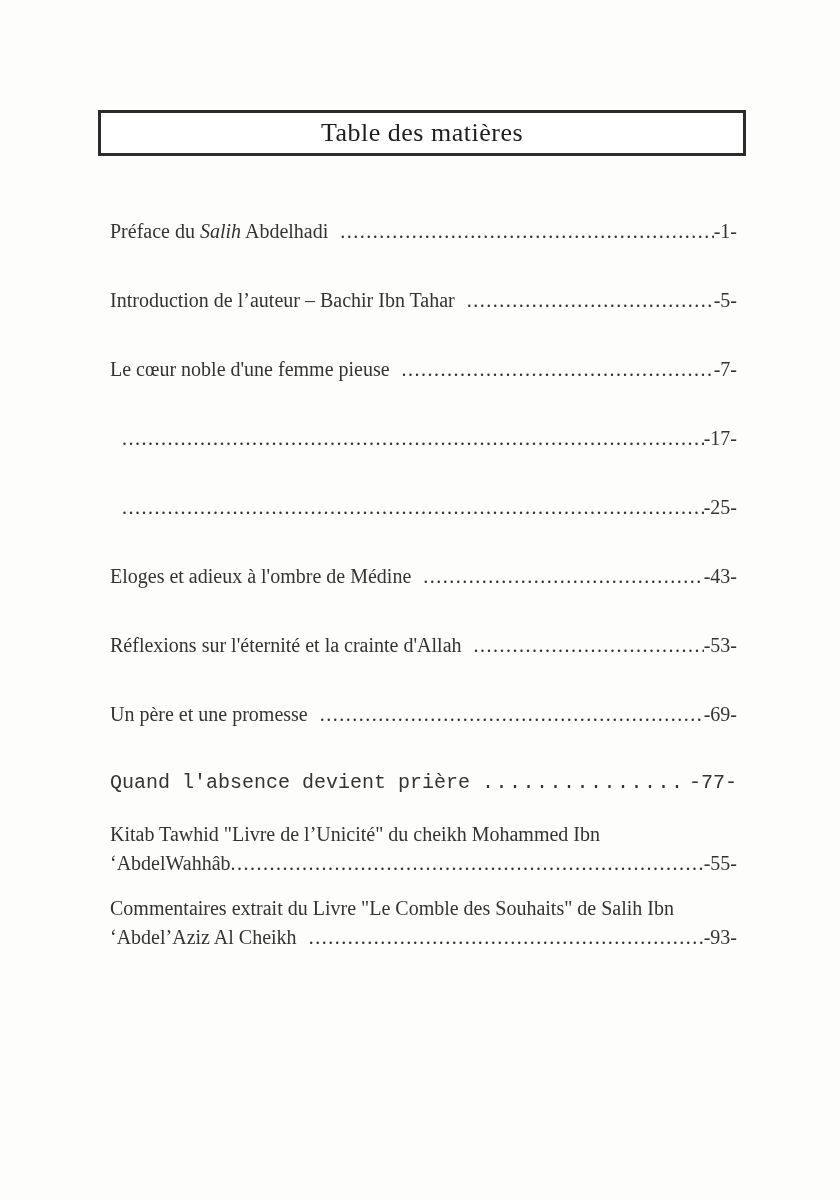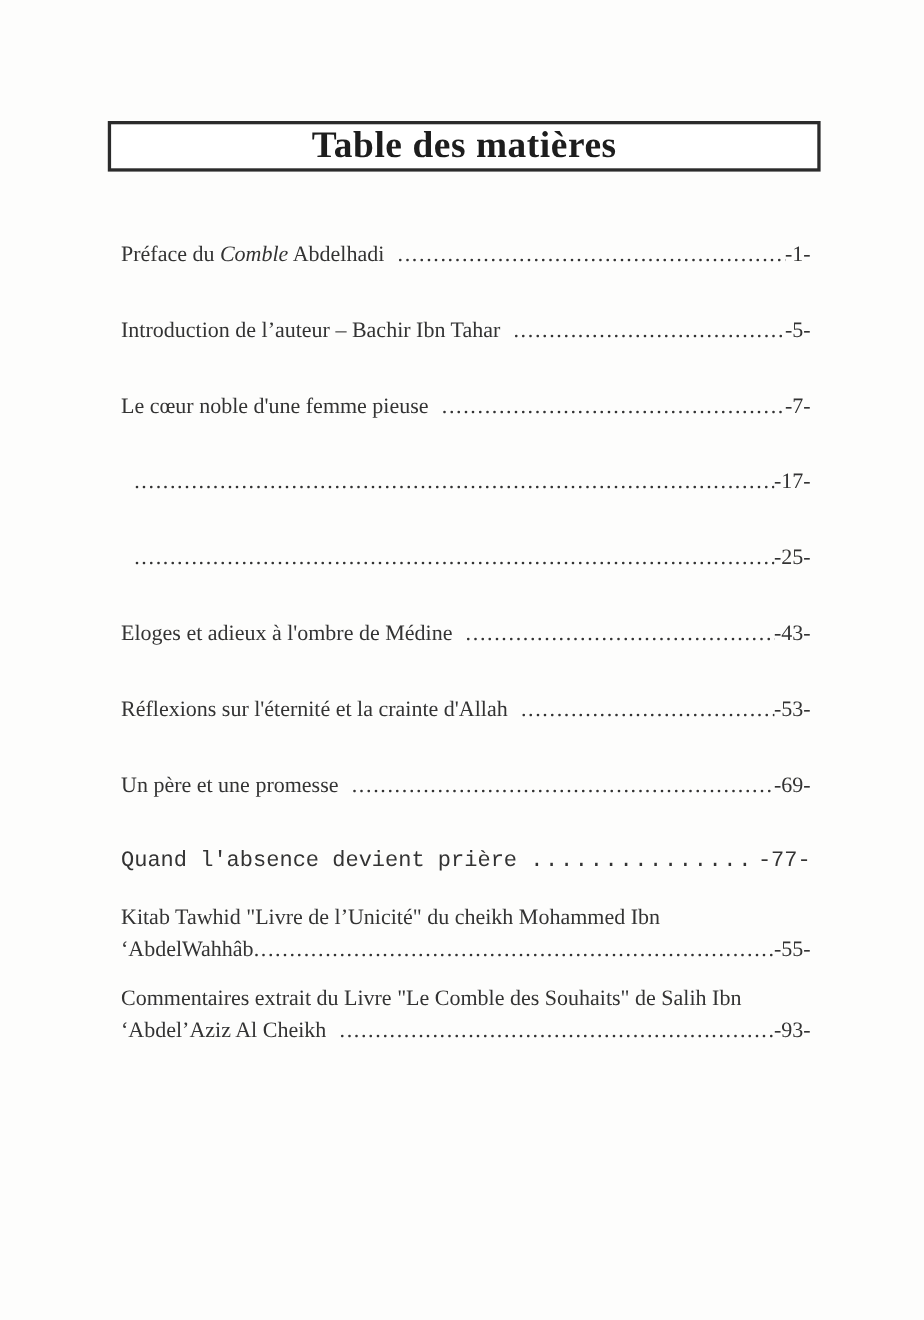--- a/index.html
+++ b/index.html
@@ -26,22 +26,22 @@
     top: 110px;
     width: 648px;
     height: 46px;
     border: 3px solid var(--border);
     display: flex;
     align-items: center;
     justify-content: center;
     background: #fff;
   }
   .title-box h1 {
-    font-size: 34px;
-    font-weight: bold;
+    font-size: 26px;
+    font-weight: normal;
     color: var(--title);
     letter-spacing: 0.5px;
     text-align: right;
   }
   .toc {
     position: absolute;
     left: 110px;
     top: 219px;
     width: 627px;
     font-size: 20px;
@@ -74,21 +74,21 @@
 </head>
 <body>
 
 <div class="page">
   <div class="title-box">
     <h1>Table des matières</h1>
   </div>
   <div class="toc">
       <div class="entry">
         <div class="line">
-          <span><span>Préface du </span><span class="it">Comble</span><span> Abdelhadi</span></span>
+          <span><span>Préface du </span><span class="it">Salih</span><span> Abdelhadi</span></span>
           <span class="leader">................................................................................................................................................................</span>
           <span class="pagenum">-1-</span>
         </div>
       </div>
       <div class="entry">
         <div class="line">
           <span><span>Introduction de l’auteur – Bachir Ibn Tahar</span></span>
           <span class="leader">................................................................................................................................................................</span>
           <span class="pagenum">-5-</span>
         </div>

